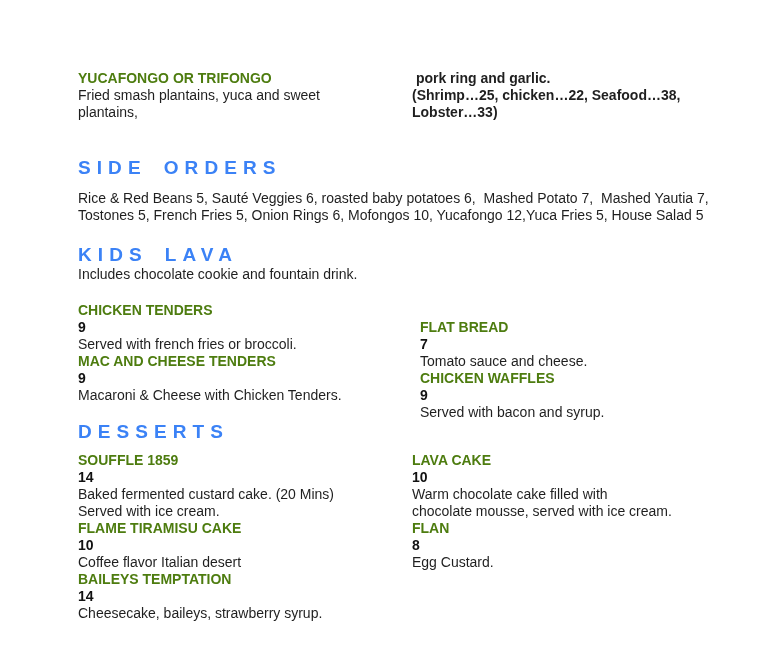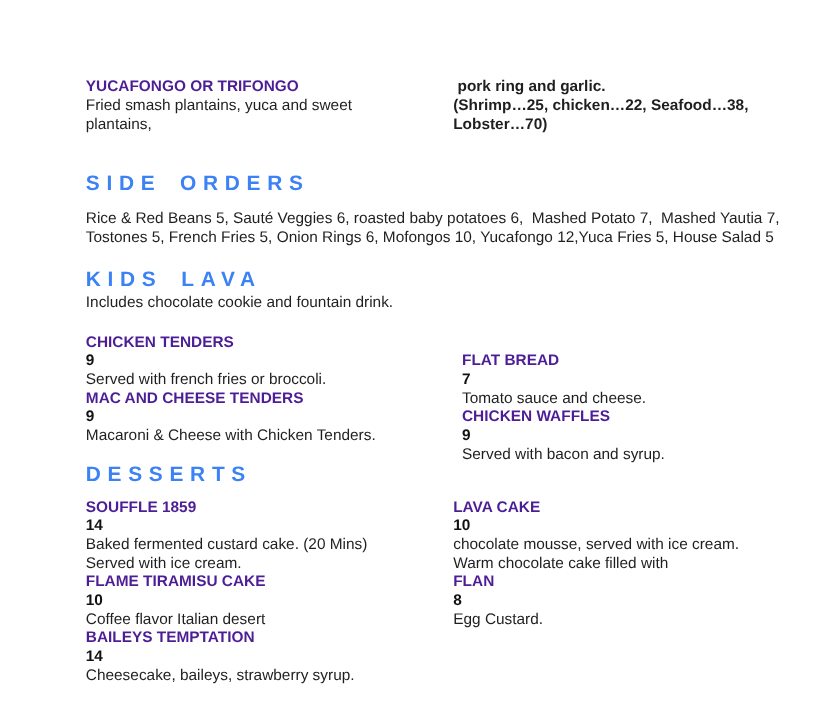--- a/index.html
+++ b/index.html
@@ -15,21 +15,21 @@
     font-family: "Liberation Sans", sans-serif;
     font-size: 14px;
     line-height: 17px;
     color: #1f1f1f;
     overflow: hidden;
   }
   .abs { position: absolute; }
   .line { white-space: pre; }
   .item-name {
     font-weight: bold;
-    color: #4c1d95;
+    color: #4d7c0f;
     white-space: pre;
   }
   .item-price {
     font-weight: bold;
     color: #111111;
     white-space: pre;
   }
   .item-desc { white-space: pre; }
   .section-heading {
     font-weight: bold;
@@ -49,21 +49,21 @@
 <div class="page">
 
   <div class="abs col" style="top:70px; left:78px;">
     <div class="item-name">YUCAFONGO OR TRIFONGO</div>
     <div class="item-desc">Fried smash plantains, yuca and sweet</div>
     <div class="item-desc">plantains,</div>
   </div>
   <div class="abs col" style="top:70px; left:412px;font-weight:bold;">
     <div class="line"> pork ring and garlic.</div>
     <div class="line">(Shrimp…25, chicken…22, Seafood…38,</div>
-    <div class="line">Lobster…70)</div>
+    <div class="line">Lobster…33)</div>
   </div>
 
   <div class="abs section-heading" style="top:156px; left:78px;">SIDE ORDERS</div>
   <div class="abs" style="top:190px; left:78px;">
     <div class="line">Rice &amp; Red Beans 5, Sauté Veggies 6, roasted baby potatoes 6,  Mashed Potato 7,  Mashed Yautia 7,</div>
     <div class="line">Tostones 5, French Fries 5, Onion Rings 6, Mofongos 10, Yucafongo 12,Yuca Fries 5, House Salad 5</div>
   </div>
 
   <div class="abs" style="top:243px; left:78px;">
     <div class="section-heading">KIDS LAVA</div>
@@ -114,22 +114,22 @@
       <div class="item-name">BAILEYS TEMPTATION</div>
       <div class="item-price">14</div>
       <div class="item-desc">Cheesecake, baileys, strawberry syrup.</div>
     </div>
   </div>
 
   <div class="abs col" style="top:452px; left:412px;">
     <div>
       <div class="item-name">LAVA CAKE</div>
       <div class="item-price">10</div>
+      <div class="item-desc">Warm chocolate cake filled with</div>
       <div class="item-desc">chocolate mousse, served with ice cream.</div>
-      <div class="item-desc">Warm chocolate cake filled with</div>
     </div>
     <div>
       <div class="item-name">FLAN</div>
       <div class="item-price">8</div>
       <div class="item-desc">Egg Custard.</div>
     </div>
   </div>
 
 </div>
 

